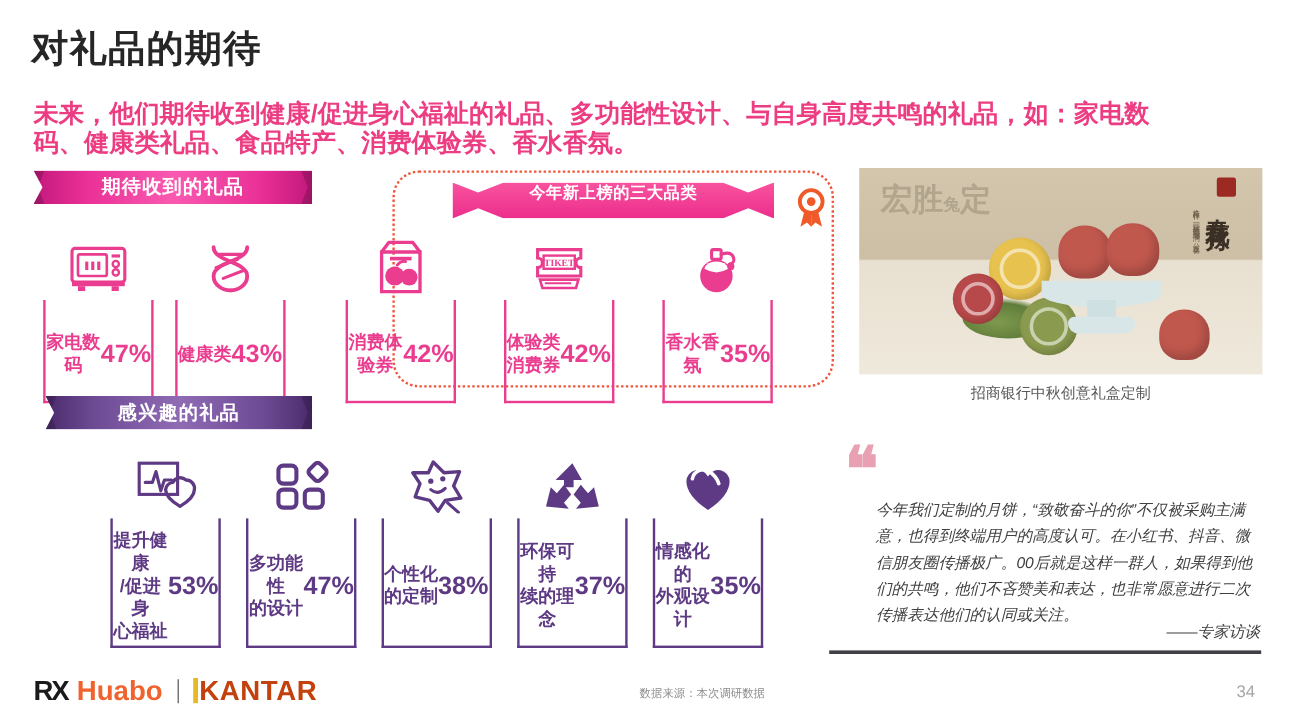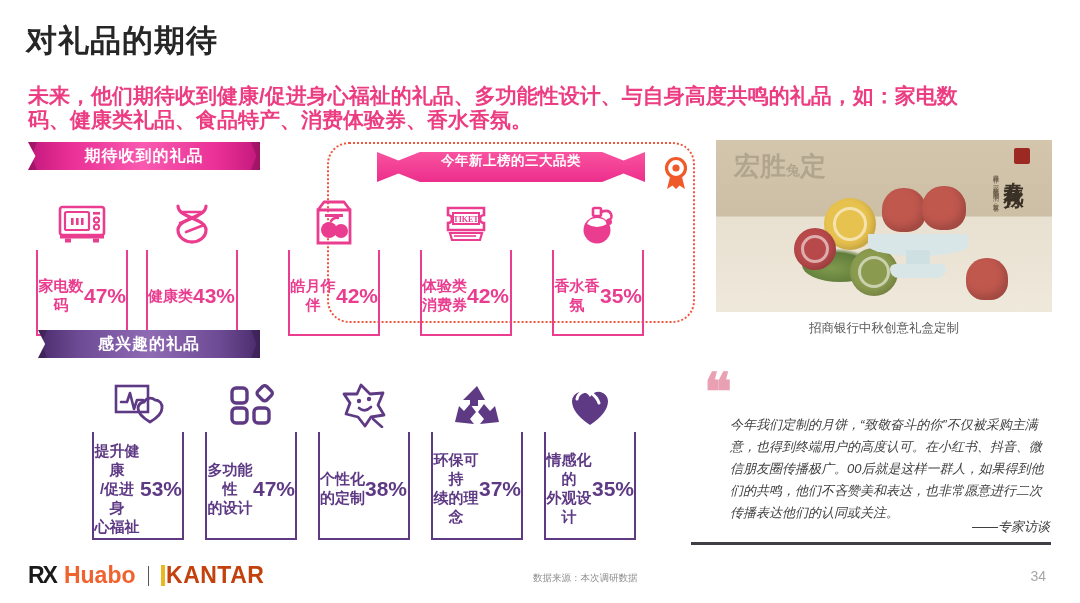--- a/index.html
+++ b/index.html
@@ -285,21 +285,21 @@
         <svg width="48" height="46" viewBox="0 0 48 46">
           <path d="M8 10 L40 10 L40 43 L8 43 Z" fill="none" stroke="#ea3d8f" stroke-width="2.8"></path>
           <path d="M8 10 L14 2 L34 2 L40 10" fill="none" stroke="#ea3d8f" stroke-width="2.8" stroke-linejoin="round"></path>
           <rect x="15" y="14" width="18" height="3" fill="#ea3d8f"></rect>
           <circle cx="19" cy="30" r="8" fill="#ea3d8f"></circle>
           <circle cx="31" cy="31" r="7" fill="#ea3d8f"></circle>
           <path d="M21 21 q3 -4 7 -3" fill="none" stroke="#ea3d8f" stroke-width="2.4" stroke-linecap="round"></path>
         </svg>
       </div>
       <div class="bracket">
-        <div class="label">皓月作伴</div>
+        <div class="label">消费体验券</div>
         <div class="value">42%</div>
       </div>
     </div>
 
     <div class="card" style="margin-left:22px;">
       <div class="icon-slot">
         <svg width="52" height="44" viewBox="0 0 52 44">
           <path d="M8 6 L44 6 L44 13 a4 4 0 0 0 0 8 L44 28 L8 28 L8 21 a4 4 0 0 0 0 -8 Z" fill="none" stroke="#ea3d8f" stroke-width="2.6"></path>
           <rect x="13" y="11" width="26" height="11" fill="none" stroke="#ea3d8f" stroke-width="2"></rect>
           <text x="26" y="20" text-anchor="middle" font-family="Liberation Serif, serif" font-size="8" font-weight="700" fill="#ea3d8f">TIKET</text>

